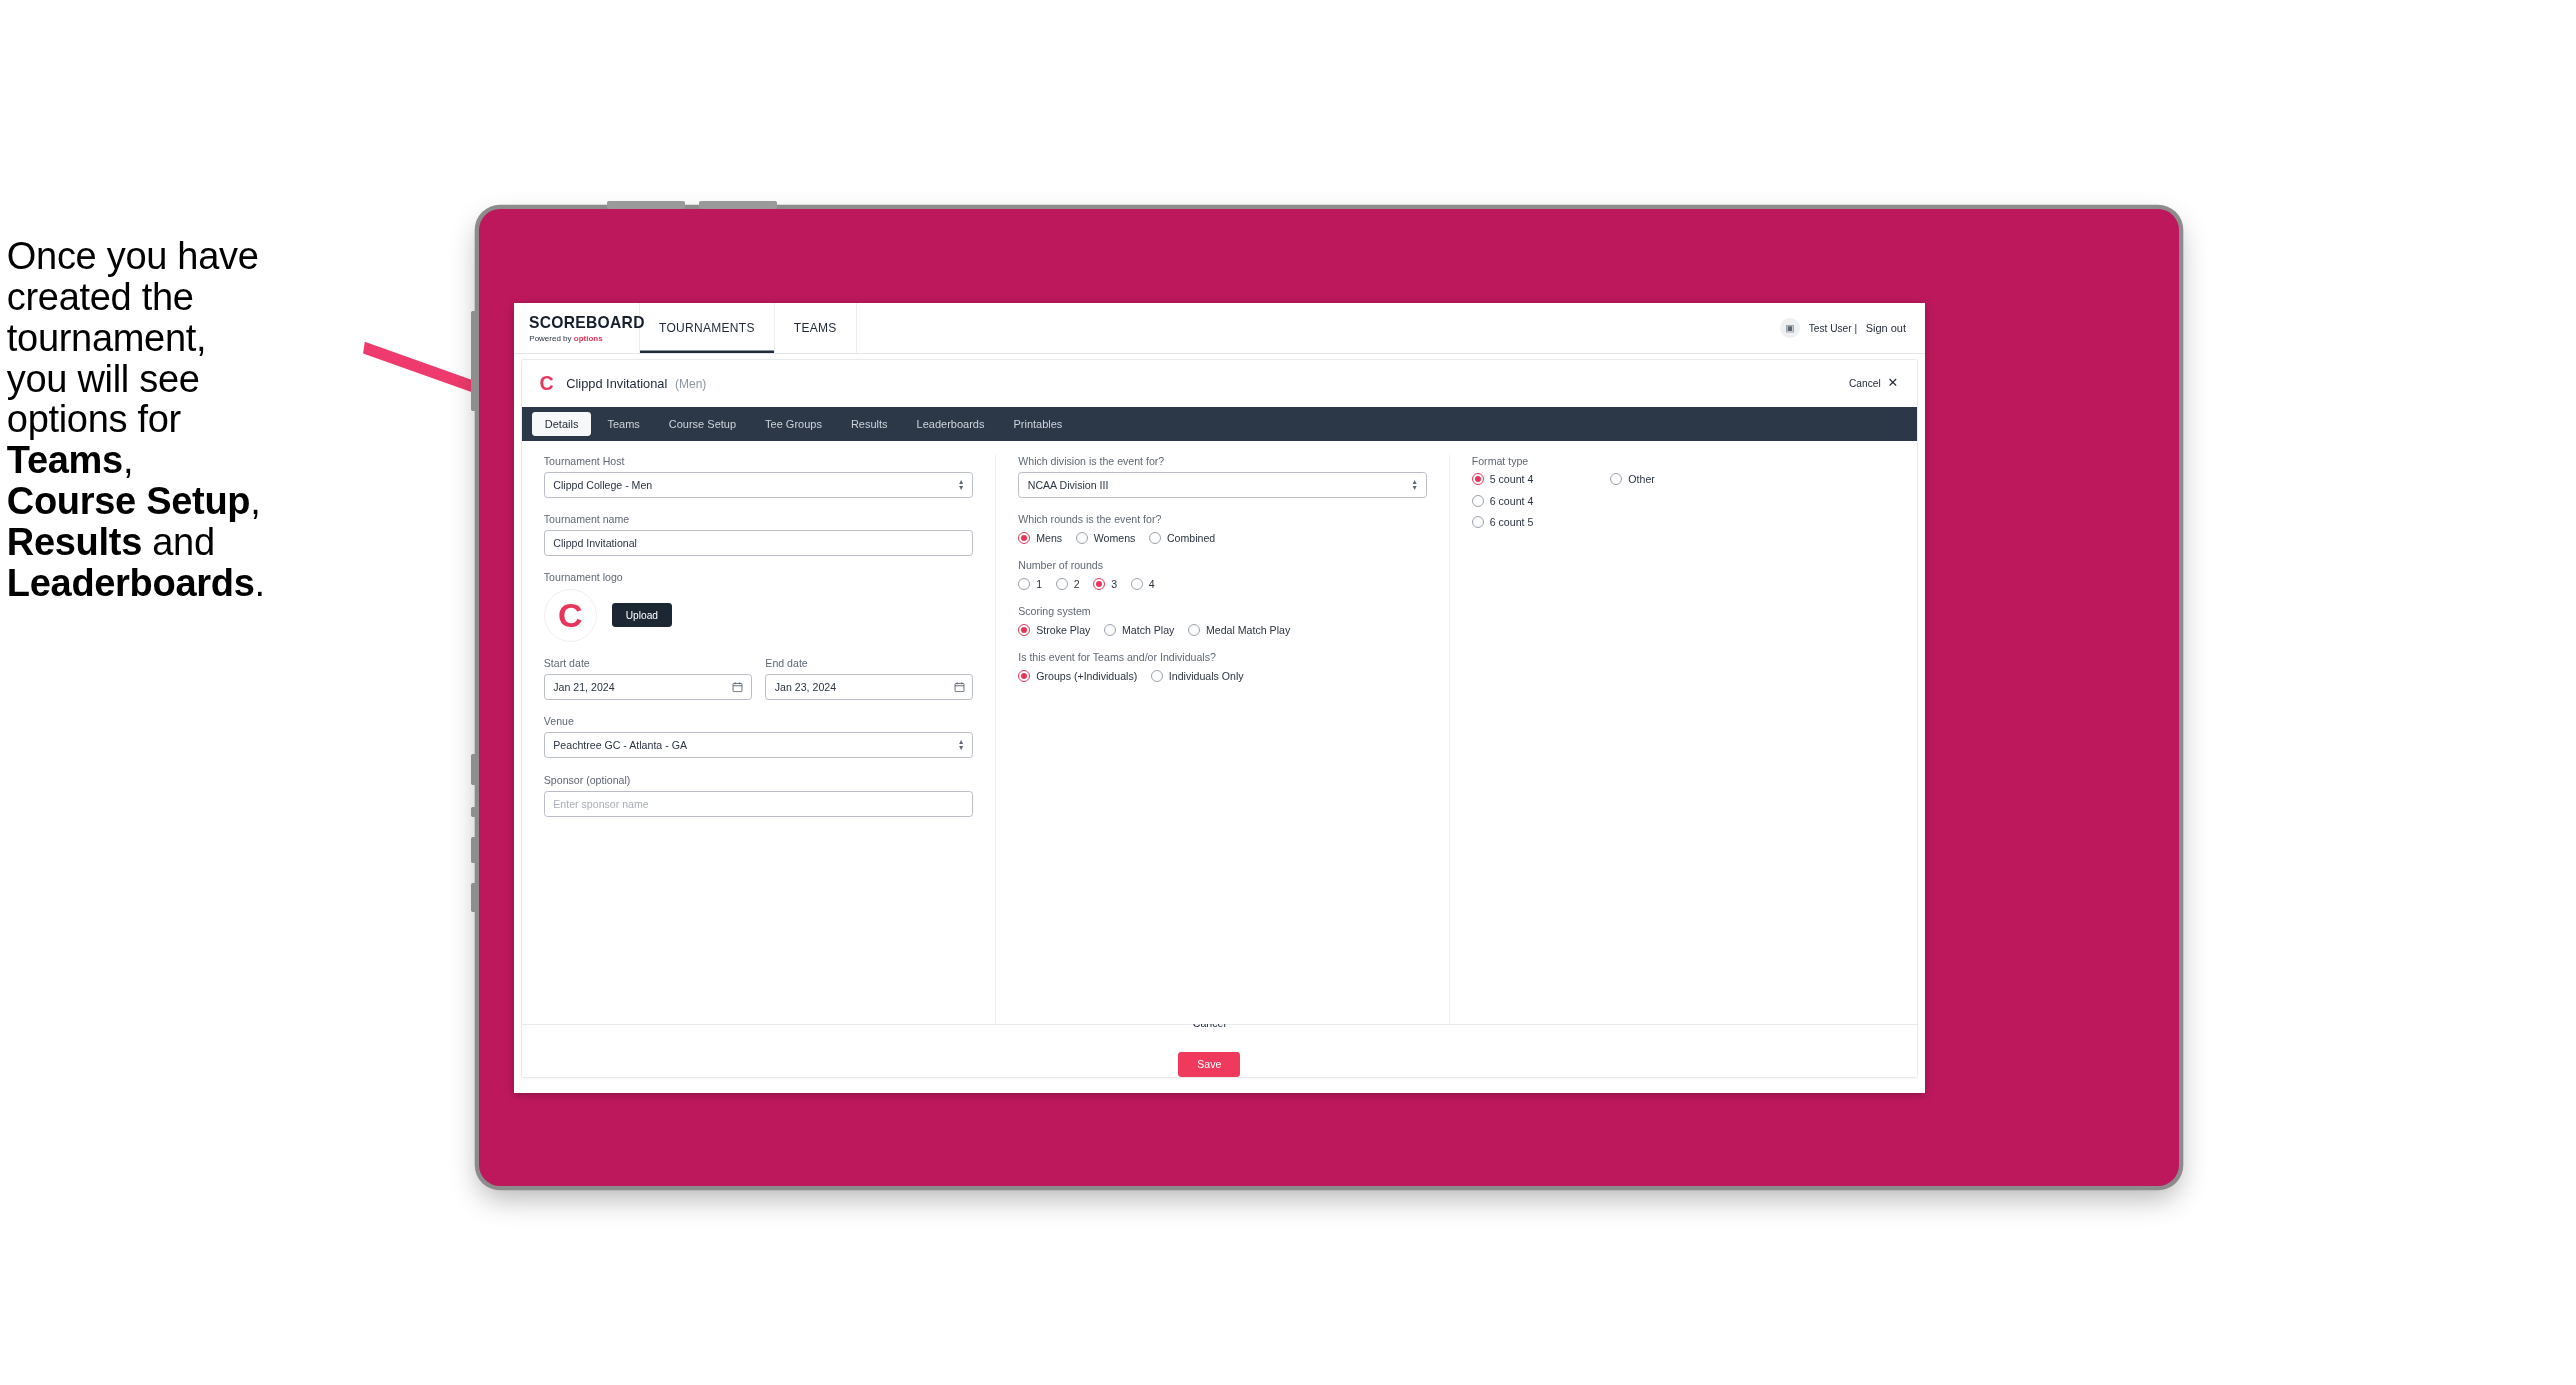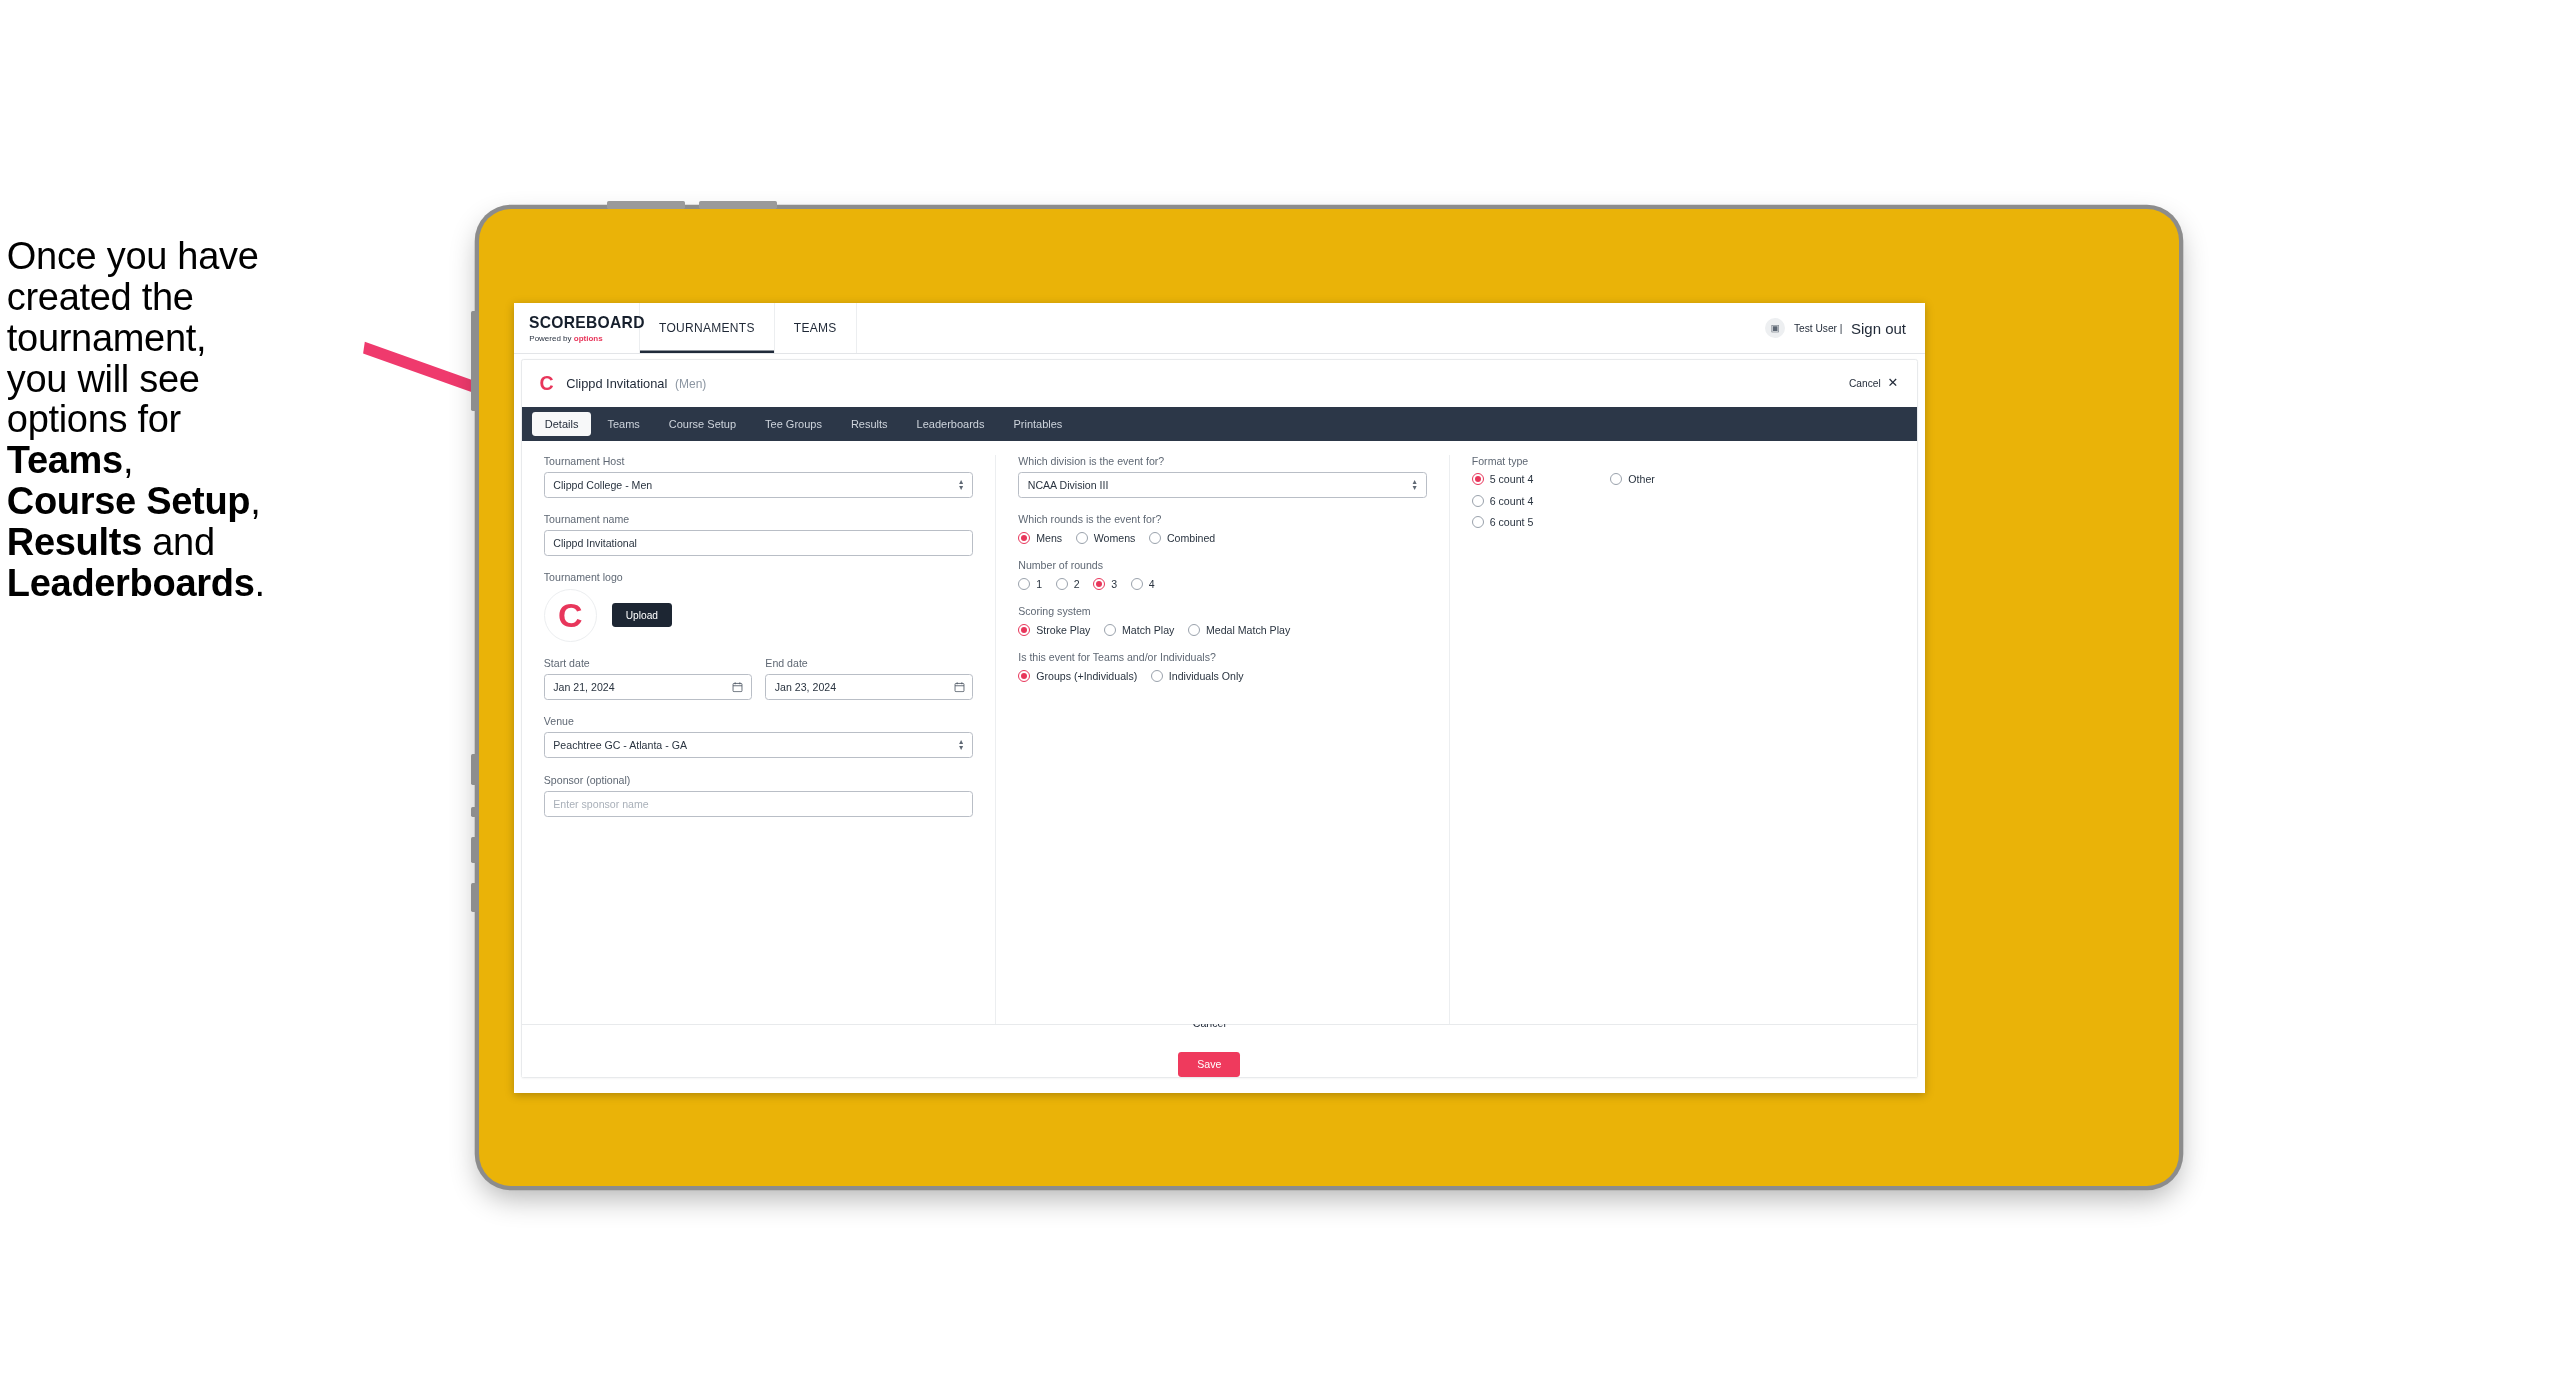--- a/index.html
+++ b/index.html
@@ -25,22 +25,22 @@
   .annotation b { font-weight: 700; }
 
   
   .arrow { position: absolute; left: 358px; top: 323px; width: 323px; height: 153px; pointer-events:none; }
 
   
   .device {
     position: absolute;
     left: 479px; top: 209px;
     width: 1700px; height: 977px;
-    background: #eab308;
-    border-radius: 32px;
+    background: #be185d;
+    border-radius: 21px;
     box-shadow: 0 0 0 4.3px #8c8c8c, 0 12px 29px rgba(0,0,0,.30);
   }
   .btn-vol {
     position: absolute; background: #9a9a9a; border-radius: 1.7px;
   }
   .btn-top-a { top: -7.7px; left: 128px; width: 78px; height: 7.7px; }
   .btn-top-b { top: -7.7px; left: 220px; width: 78px; height: 7.7px; }
   .btn-left { left: -7.7px; width: 7.7px; background:#8e8e8e; border-radius:1.7px; }
   .bl1 { top: 102px; height: 100px; }
   .bl2 { top: 545px; height: 31px; }
@@ -91,21 +91,21 @@
   .user-area {
     margin-left:auto; display:flex; align-items:center; gap:8.5px;
     padding-right: 19px;
   }
   .avatar {
     width: 20.4px; height:20.4px; border-radius:50%; background:#edeff1;
     display:flex; align-items:center; justify-content:center;
     font-size:9.4px; color:#5c6672;
   }
   .user-name { font-size:10.2px; color:#1f2836; }
-  .signout { font-size:15px; color:#1f2836; cursor:pointer; }
+  .signout { font-size:11px; color:#1f2836; cursor:pointer; }
 
   
   .card {
     margin: 5.1px 6.8px 6.8px 6.8px;
     background:#fff;
     border:0.9px solid #e8eaec;
     border-radius: 2.6px;
     height: 719px;
     display:flex; flex-direction: column;
     box-shadow: 0 0.9px 1.7px rgba(0,0,0,.04);

